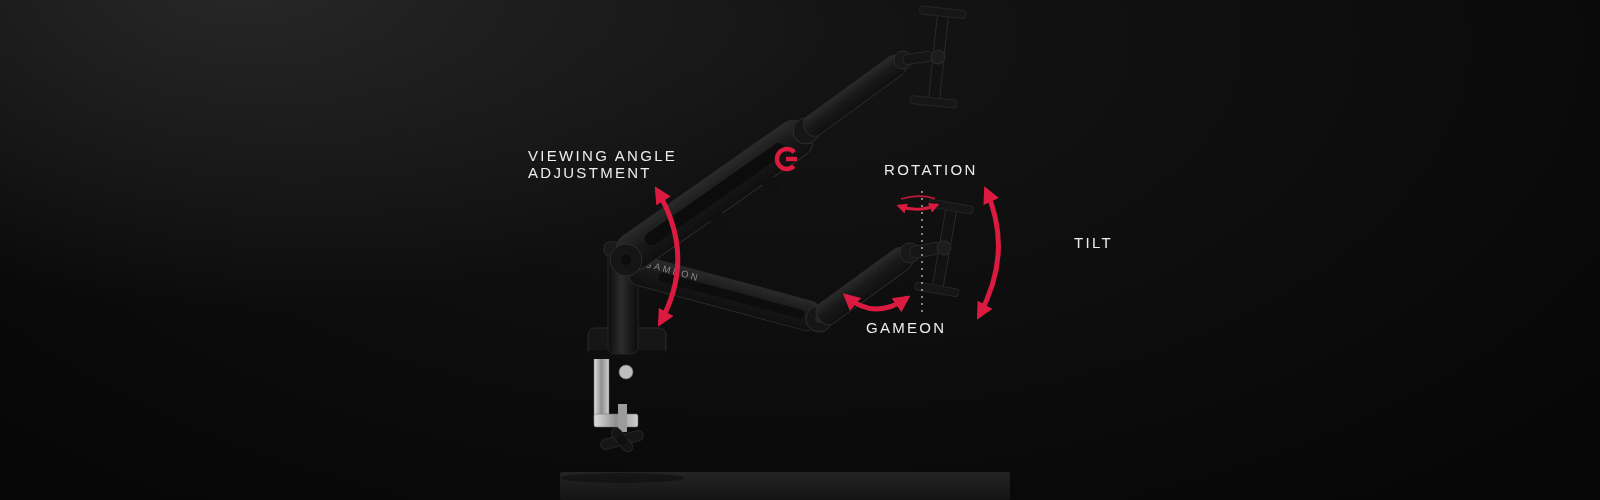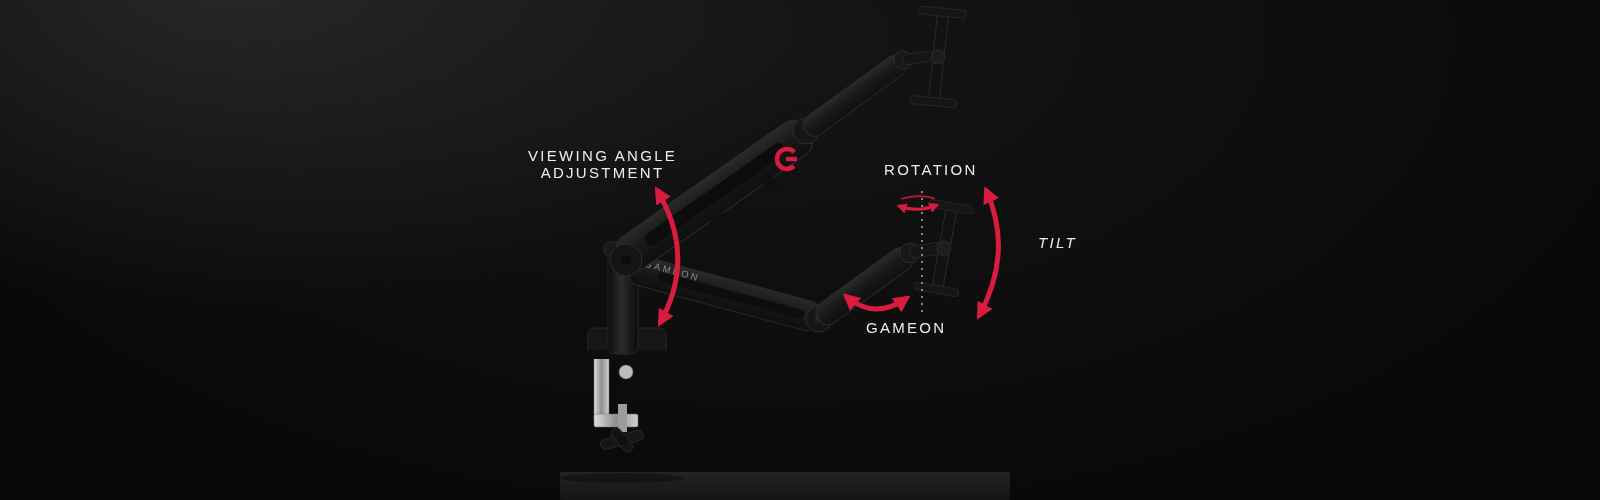--- a/index.html
+++ b/index.html
@@ -9,23 +9,23 @@
       radial-gradient(1100px 620px at 15% -6%, #282828 0%, rgba(18,18,18,0) 55%),
       radial-gradient(1500px 800px at 48% 8%, #151515 0%, rgba(8,8,8,0) 70%),
       #070707;
     font-family:"Liberation Sans",sans-serif;
   }
   .stage svg{position:absolute;left:0;top:0;}
   .label{
     position:absolute;color:#ededed;font-size:15px;letter-spacing:2.3px;
     line-height:17px;white-space:nowrap;font-weight:400;
   }
-  .lbl-viewing{left:528px;top:147px;text-align:center;}
+  .lbl-viewing{left:528px;top:147px;}
   .lbl-rotation{left:884px;top:161px;}
-  .lbl-tilt{left:1038px;top:234px;font-style:italic;}
+  .lbl-tilt{left:1074px;top:234px;}
   .lbl-swivel{left:866px;top:319px;}
 </style>
 </head>
 <body>
 
 <div class="stage">
 
   <svg width="1600" height="500" viewBox="0 0 1600 500">
     <defs>
       <linearGradient id="armGrad" x1="0" y1="0" x2="0" y2="1">

